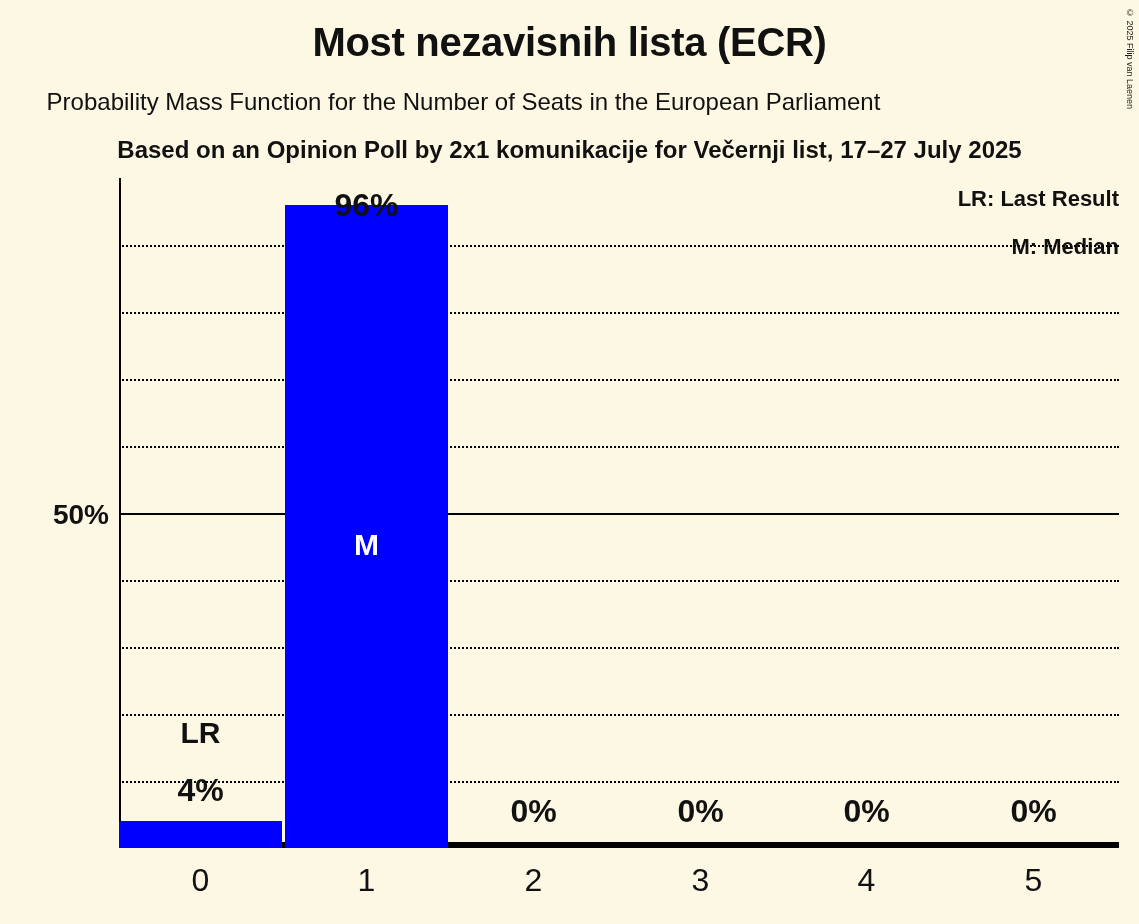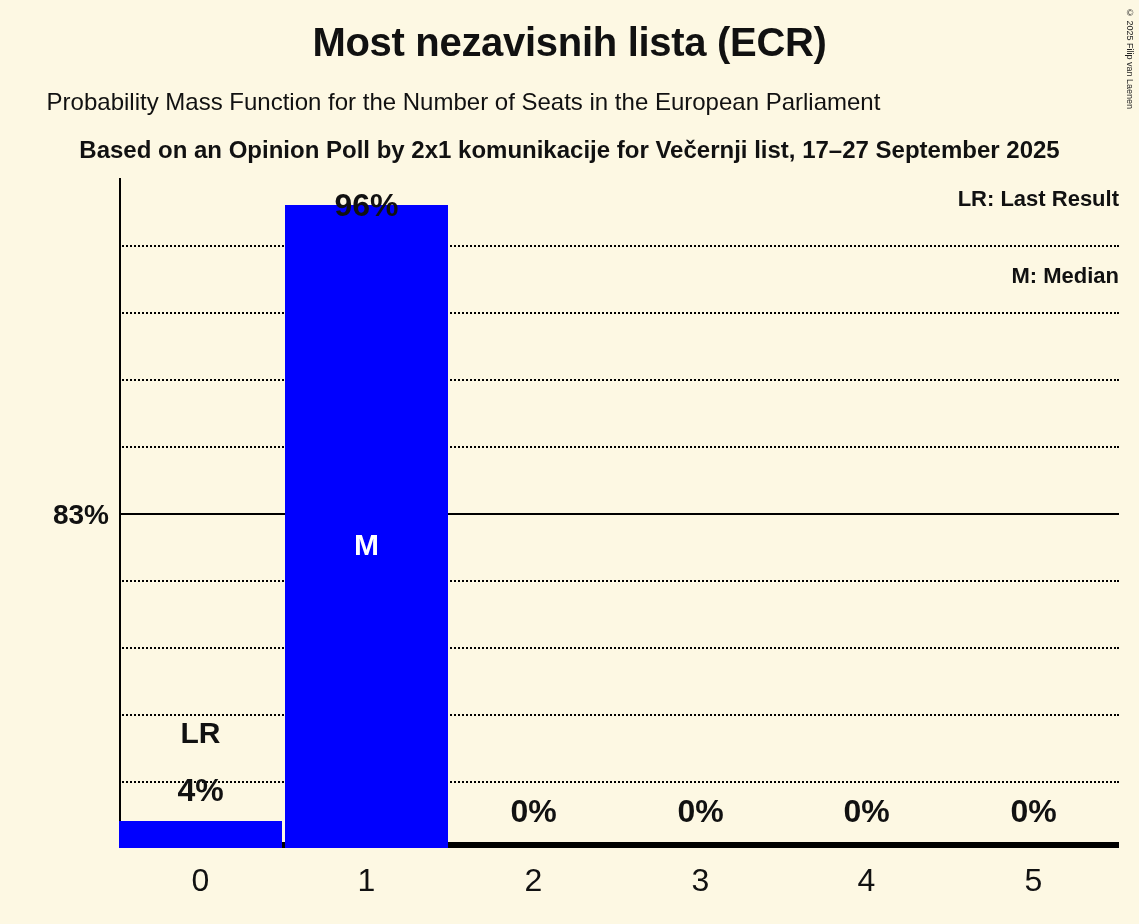--- a/index.html
+++ b/index.html
@@ -60,21 +60,21 @@
   }
   .legend {
     position: absolute;
     right: 20px;
     text-align: left;
     font-size: 22px;
     font-weight: bold;
     color: #111111;
   }
   .legend.lr { top: 186px; }
-  .legend.m  { top: 234px; margin-top: 29px; }
+  .legend.m  { top: 234px; }
 
   
   .plot {
     position: absolute;
     left: 119px;
     top: 178px;
     width: 1000px;
     height: 670px;
   }
   .axis-y {
@@ -142,21 +142,21 @@
     color: #111111;
   }
 </style>
 </head>
 <body>
 
 <div id="chart-root">
 
   <div class="title">Most nezavisnih lista (ECR)</div>
   <div class="subtitle1">Probability Mass Function for the Number of Seats in the European Parliament</div>
-  <div class="subtitle2">Based on an Opinion Poll by 2x1 komunikacije for Večernji list, 17–27 September 2025</div>
+  <div class="subtitle2">Based on an Opinion Poll by 2x1 komunikacije for Večernji list, 17–27 July 2025</div>
   <div class="copyright">© 2025 Filip van Laenen</div>
 
   <div class="legend lr">LR: Last Result</div>
   <div class="legend m">M: Median</div>
 
   <div class="axis-y"></div>
   <div class="axis-x"></div>
 
   <div class="plot">
 
@@ -171,21 +171,21 @@
     <div class="gridline" style="top: 67px;"></div>
 
     <div class="bar" style="left: 0px;   width: 163px; height: 27px;"></div>
     <div class="bar" style="left: 166px; width: 163px; height: 643px;"></div>
     <div class="bar" style="left: 333px; width: 163px; height: 0px;"></div>
     <div class="bar" style="left: 500px; width: 163px; height: 0px;"></div>
     <div class="bar" style="left: 666px; width: 163px; height: 0px;"></div>
     <div class="bar" style="left: 833px; width: 163px; height: 0px;"></div>
   </div>
 
-  <div class="ylabel" style="top: 499px;">83%</div>
+  <div class="ylabel" style="top: 499px;">50%</div>
 
   <div class="bar-value" style="left: 119px;  top: 772px; width: 163px;">4%</div>
   <div class="bar-value" style="left: 285px;  top: 187px; width: 163px;">96%</div>
   <div class="bar-value" style="left: 452px;  top: 793px; width: 163px;">0%</div>
   <div class="bar-value" style="left: 619px;  top: 793px; width: 163px;">0%</div>
   <div class="bar-value" style="left: 785px;  top: 793px; width: 163px;">0%</div>
   <div class="bar-value" style="left: 952px;  top: 793px; width: 163px;">0%</div>
 
   <div class="bar-marker marker-lr" style="left: 119px; top: 716px; width: 163px;">LR</div>
   <div class="bar-marker marker-m" style="left: 285px; top: 528px; width: 163px;">M</div>

